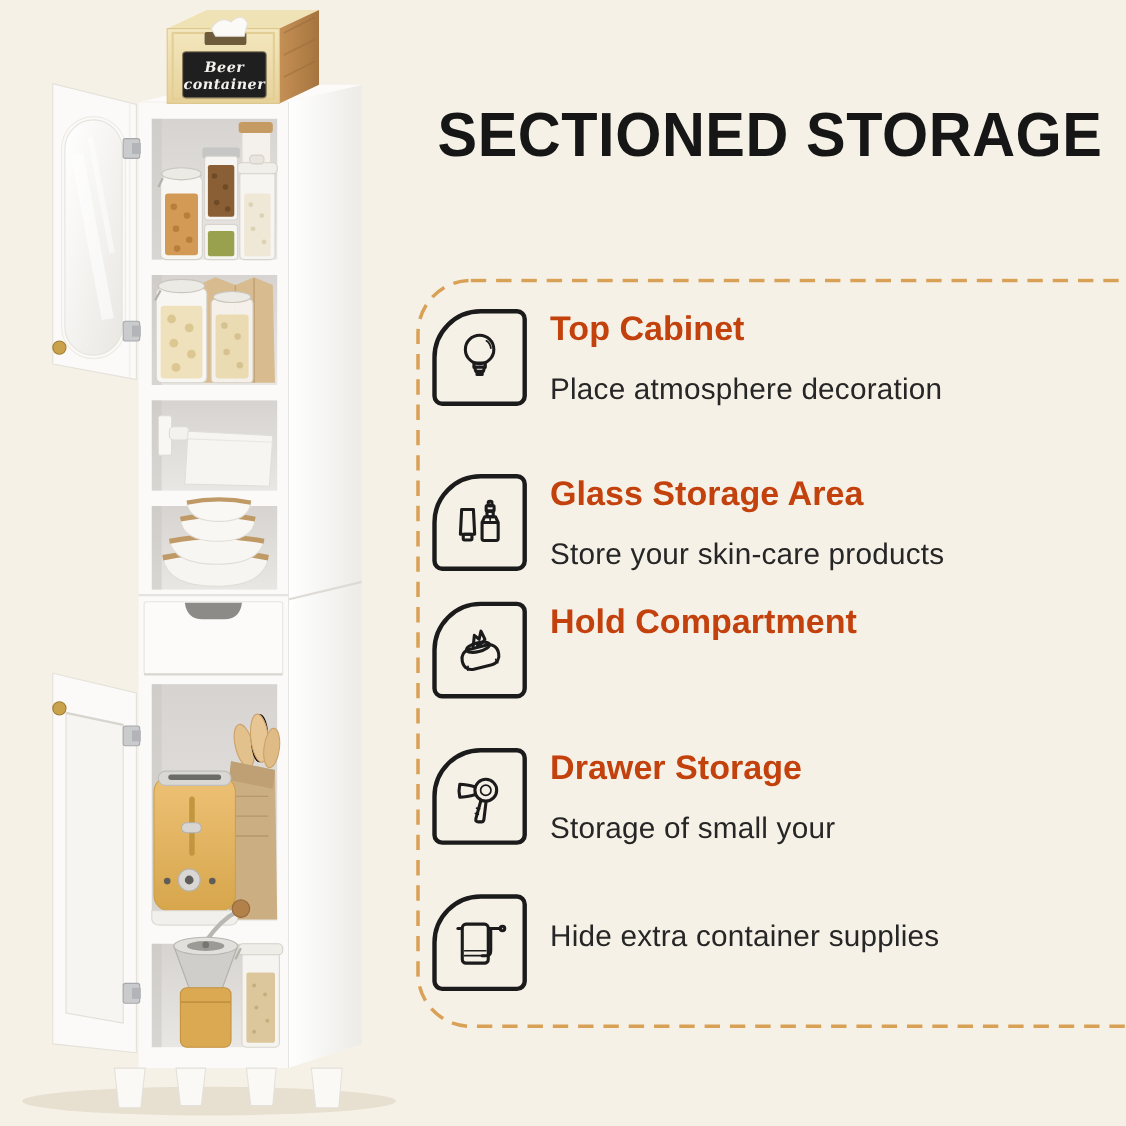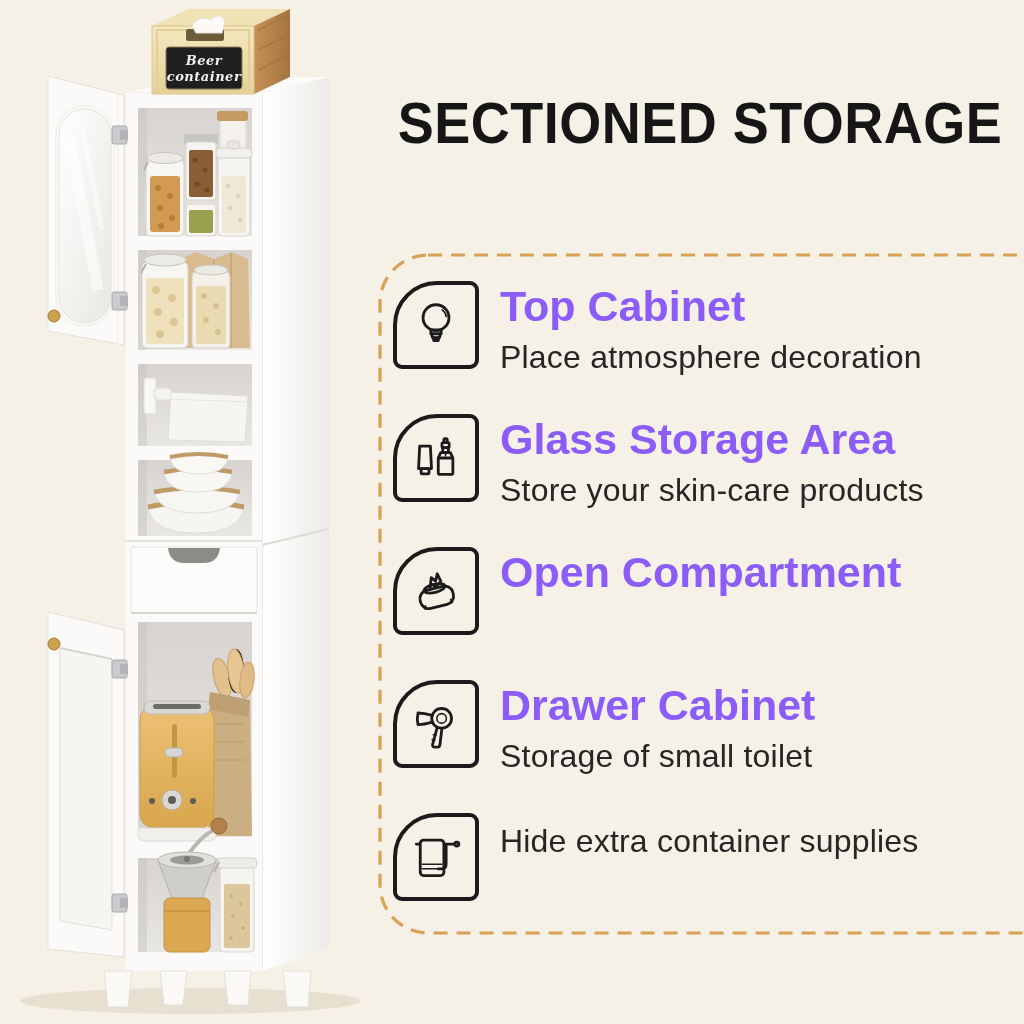--- a/index.html
+++ b/index.html
@@ -9,32 +9,32 @@
     font-family:"Liberation Sans",sans-serif;
   }
   .page-title{
     position:absolute;left:376px;top:92px;width:648px;margin:0;
     text-align:center;font-size:54px;font-weight:700;letter-spacing:.5px;
     color:#161616;transform:scaleY(1.05);
   }
   .dash-box{position:absolute;left:378px;top:253px;pointer-events:none;}
   .features{position:absolute;left:378px;top:253px;width:646px;height:680px;}
   .feature{position:absolute;left:15px;display:flex;align-items:flex-start;}
-  .f-r0{top:28px}.f-r1{top:161px}.f-r2{top:294px}.f-r3{top:427px}.f-r4{top:560px}
+  .f-r0{top:28px}.f-r1{top:178px}.f-r2{top:294px}.f-r3{top:427px}.f-r4{top:560px}
   .icon-box{
     width:86px;height:88px;box-sizing:border-box;flex:0 0 86px;
     border:4px solid #1b1b1b;border-radius:44px 9px 9px 9px;
     display:flex;align-items:center;justify-content:center;
   }
   .icon-box svg{width:54px;height:54px;}
   .ic{stroke:#1b1b1b;stroke-width:2.5;fill:none;stroke-linecap:round;stroke-linejoin:round;}
   .ic-thin{stroke:#1b1b1b;stroke-width:1.4;fill:none;stroke-linecap:round;}
   .f-text{margin-left:21px;padding-top:1px;}
-  .f-title{font-size:43px;font-weight:700;color:#8b5cf6;line-height:1.12;white-space:nowrap;}
-  .f-sub{font-size:32px;color:#262626;margin-top:9px;white-space:nowrap;letter-spacing:.2px;}
+  .f-title{font-size:31px;font-weight:700;color:#c2410c;line-height:1.12;white-space:nowrap;}
+  .f-sub{font-size:27px;color:#262626;margin-top:22px;white-space:nowrap;letter-spacing:.2px;}
   .cabinet{position:absolute;left:0;top:0;}
   .chalk{
     font-family:"DejaVu Serif",serif;font-style:italic;font-weight:700;
     font-size:13px;fill:#f3f1ec;text-anchor:middle;letter-spacing:.5px;
   }
 </style>
 </head>
 <body>
 
 <svg class="cabinet" width="370" height="1024" viewBox="0 0 370 1024">
@@ -312,37 +312,37 @@
       <svg viewBox="0 0 48 48">
         <g transform="rotate(-14 24 27)">
           <rect class="ic" x="9" y="21.5" width="30" height="16.5" rx="7.5"></rect>
           <ellipse class="ic" cx="24" cy="21.5" rx="9.5" ry="3.6"></ellipse>
           <path class="ic" d="M20.5,19.8 L23.5,11.5 L26.5,15.5 L29.5,9.5 L31,16.5 C29.5,18.6 26.5,19.6 24,19.6"></path>
           <path class="ic-thin" d="M12.5,34.5 L11.5,37.5 M35.5,34.5 L36.5,37.5"></path>
         </g>
       </svg>
     </div>
     <div class="f-text">
-      <div class="f-title">Open Compartment</div>
+      <div class="f-title">Hold Compartment</div>
     </div>
   </div>
 
   <div class="feature f-r3">
     <div class="icon-box">
       <svg viewBox="0 0 48 48">
         <circle class="ic" cx="29" cy="19" r="8.8"></circle>
         <circle class="ic-thin" cx="29" cy="19" r="4.2"></circle>
         <path class="ic" d="M20.6,16.4 C16,15 11,14.2 8,14.2 Q6.8,19 8,24.6 C11,24.6 16,23.8 20.8,22.4"></path>
         <path class="ic" d="M25,27.5 L21,42 Q20.5,44.6 23,44.6 L25.5,44.6 Q27.2,44.6 27.5,42.5 L29.2,28.4"></path>
         <path class="ic-thin" d="M21.6,33.5 l2.4,0.6 M20.6,37.8 l2.4,0.6"></path>
       </svg>
     </div>
     <div class="f-text">
-      <div class="f-title">Drawer Cabinet</div>
-      <div class="f-sub">Storage of small toilet</div>
+      <div class="f-title">Drawer Storage</div>
+      <div class="f-sub">Storage of small your</div>
     </div>
   </div>
 
   <div class="feature f-r4">
     <div class="icon-box">
       <svg viewBox="0 0 48 48">
         <path class="ic" d="M31.5,12.5 H41"></path>
         <circle class="ic" cx="42.5" cy="12.5" r="1.8"></circle>
         <path class="ic" d="M6.5,12.5 H9.5"></path>
         <path class="ic" d="M33,14 V30.5 Q33,34.5 29,34.5 H26"></path>

